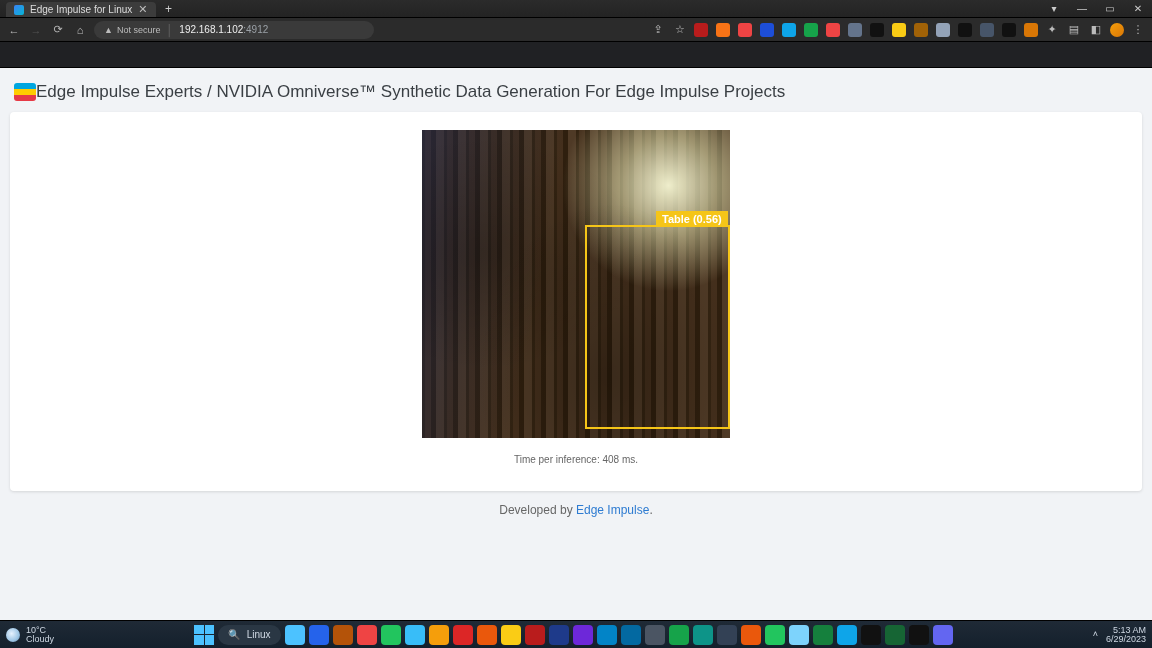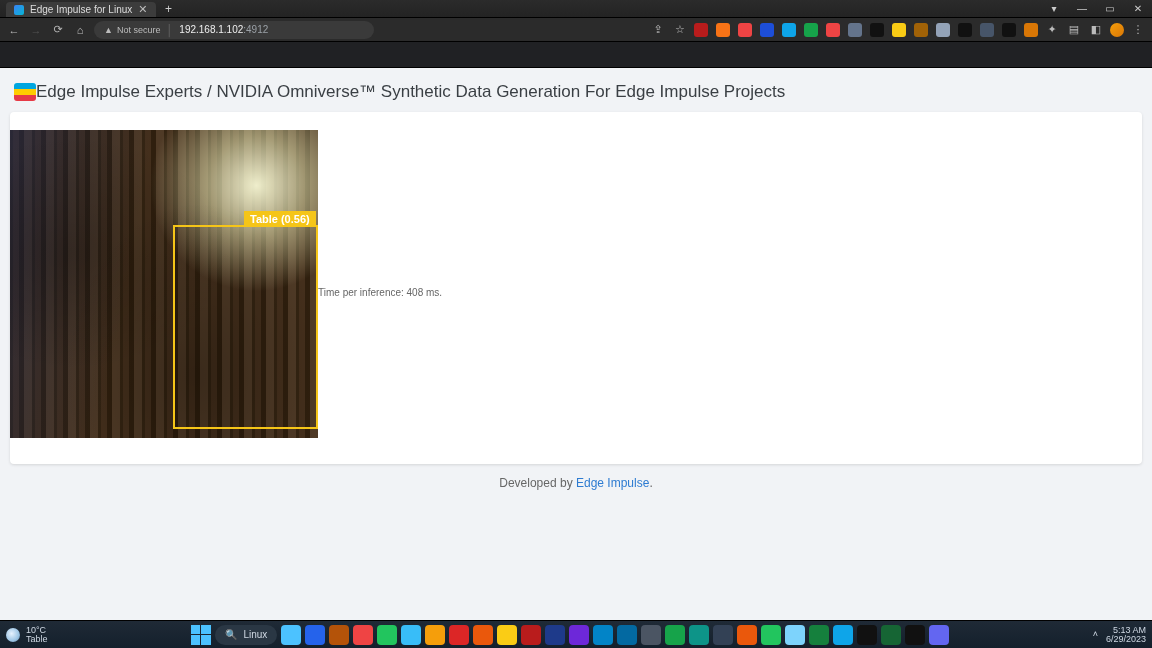--- a/index.html
+++ b/index.html
@@ -53,21 +53,21 @@
     display:flex;align-items:center;
     height:30px; padding:24px 6px 20px 6px;
   }
   .ei-logo{width:22px;height:18px;border-radius:3px;
     background:linear-gradient(180deg,#00a6e0 0 33%,#ffcc00 33% 66%,#e63946 66% 100%);}
   .breadcrumb{font-size:17px;color:#3a3f44;font-weight:400;}
   .card{
     background:#fff;border-radius:4px;margin:0 auto;
     box-shadow:0 1px 3px rgba(0,0,0,.12);
     width:calc(100% - 4px); padding:18px 0 26px 0;
-    display:flex;flex-direction:row;align-items:center;
+    display:flex;flex-direction:column;align-items:center;
   }
   .imgbox{position:relative;width:308px;height:308px;overflow:hidden;}
   .wood{
     position:absolute;inset:0;
     background:
       radial-gradient(circle at 80% 18%, rgba(255,255,220,.95) 0%, rgba(255,255,200,.5) 14%, rgba(0,0,0,0) 30%),
       linear-gradient(100deg, rgba(40,50,90,.55) 0%, rgba(30,40,70,.25) 22%, rgba(0,0,0,0) 40%),
       repeating-linear-gradient(90deg,#3a2a18 0 3px,#4a3522 3px 9px,#352514 9px 14px,#55402c 14px 22px),
       linear-gradient(180deg,#3b2c1a,#2d2012);
     filter:contrast(1.05) brightness(.95);
@@ -188,21 +188,21 @@
   <div class="footer-line">
     <span>Developed by </span><a href="#">Edge Impulse</a><span>.</span>
   </div>
 </div>
 
 <div class="taskbar">
   <div class="weather">
     <div class="wicon"></div>
     <div>
       <div>10°C</div>
-      <div>Table</div>
+      <div>Cloudy</div>
     </div>
   </div>
 
   <div class="task-center">
     <div class="start">
         <div></div>
         <div></div>
         <div></div>
         <div></div>
       </div>

